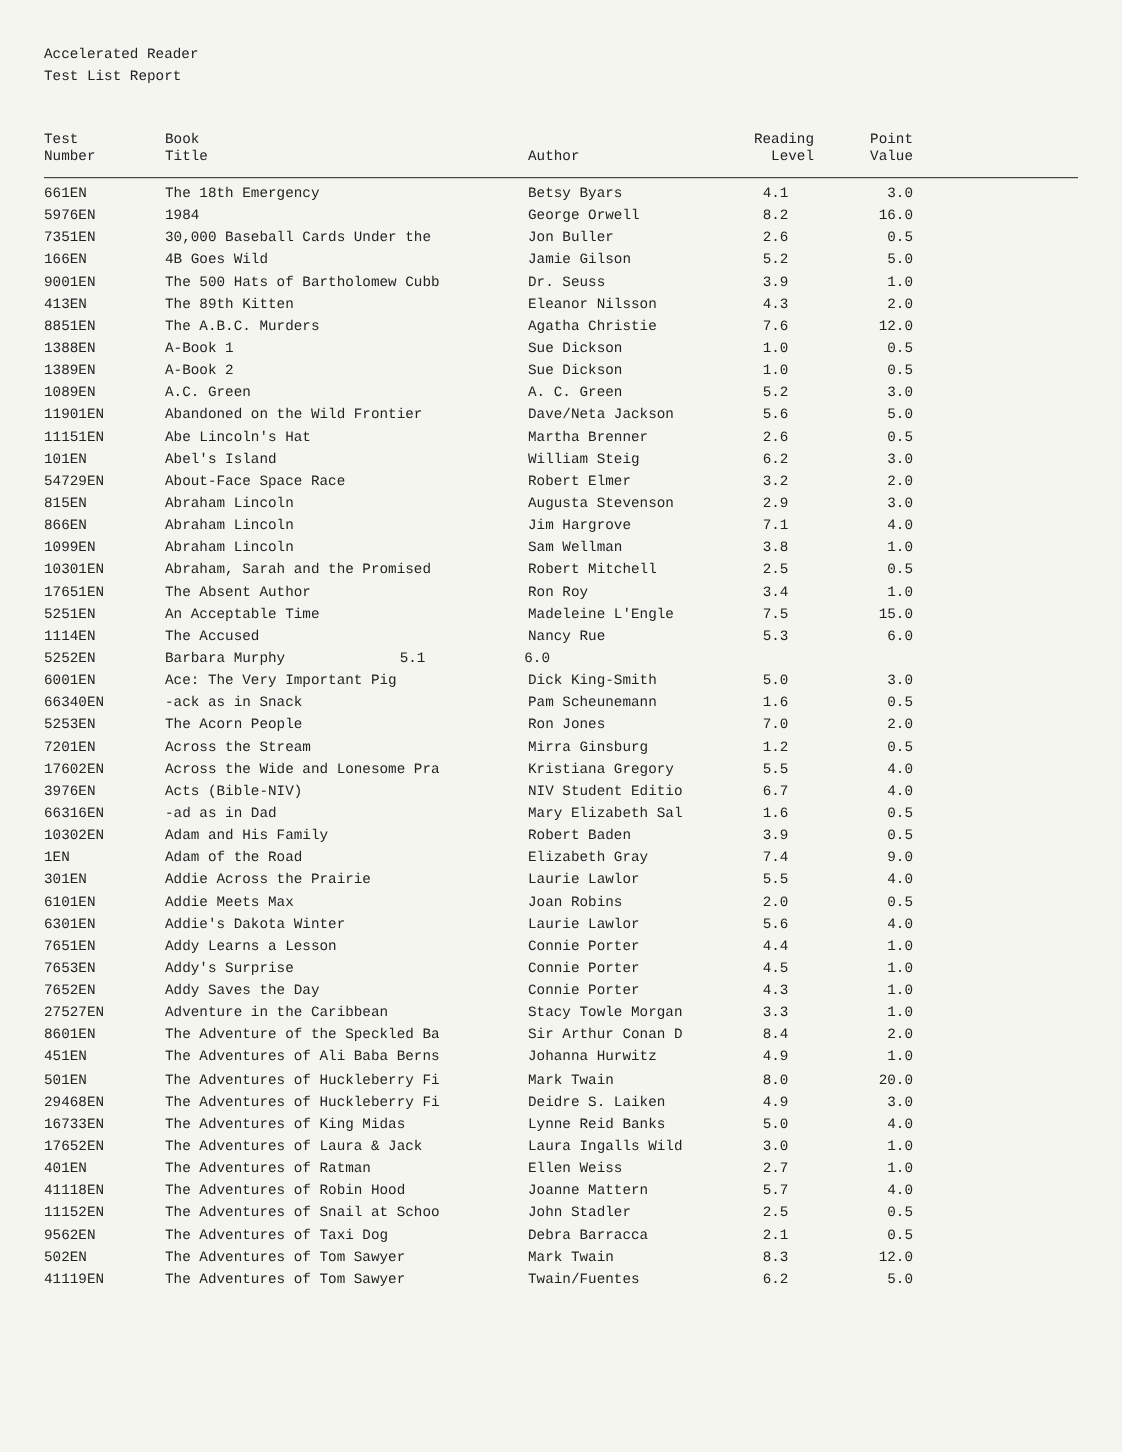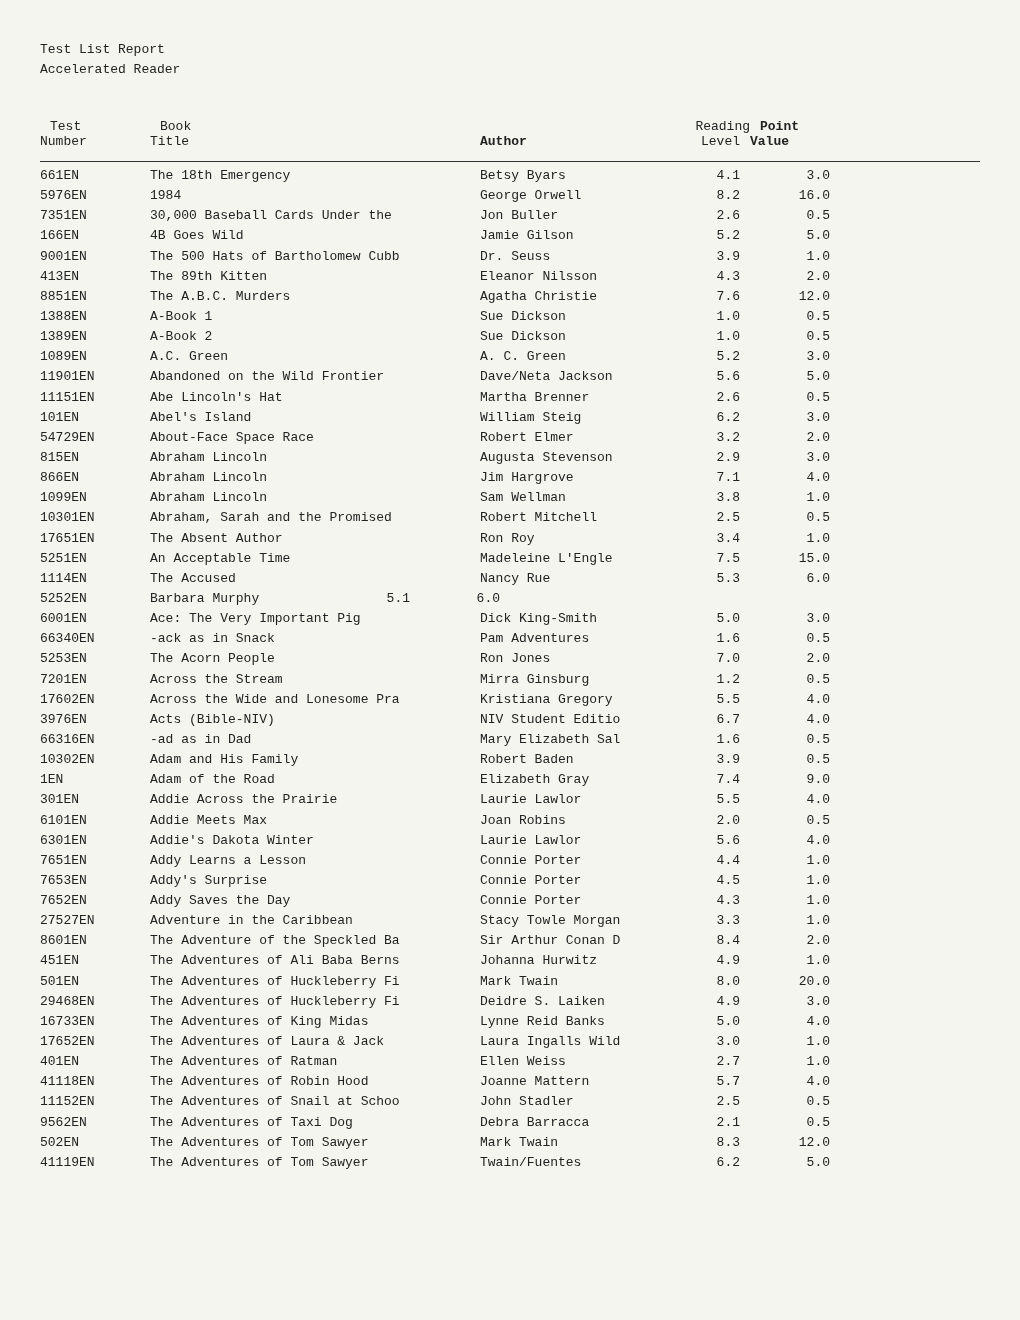--- a/index.html
+++ b/index.html
@@ -12,52 +12,51 @@
       width: 1020px;
       min-height: 1320px;
     }
     .report-header {
       margin-bottom: 40px;
       line-height: 1.5;
     }
     .col-test { width: 110px; flex-shrink: 0; }
     .col-title { width: 330px; flex-shrink: 0; }
     .col-author { width: 190px; flex-shrink: 0; }
-    .col-level { width: 80px; flex-shrink: 0; text-align: right; padding-right: 10px; }
+    .col-level { width: 80px; flex-shrink: 0; text-align: center; padding-right: 10px; }
     .col-value { width: 80px; flex-shrink: 0; text-align: right; }
     .divider {
       border: none;
       border-top: 1px solid #333;
       margin: 2px 0 4px 0;
     }
     .data-row {
       display: flex;
       line-height: 1.55;
     }
     .header-row-top {
       display: flex;
       margin-bottom: 0;
-      margin-left: 10px;
     }
     .header-row-bottom {
       display: flex;
       margin-bottom: 12px;
     }
     .col-header-test { width: 110px; flex-shrink: 0; font-weight: normal; }
     .col-header-book { width: 330px; flex-shrink: 0; font-weight: normal; }
-    .col-header-author { width: 190px; flex-shrink: 0; font-weight: bold; }
+    .col-header-author { width: 190px; flex-shrink: 0; font-weight: normal; }
     .col-header-reading { width: 80px; flex-shrink: 0; text-align: right; padding-right: 10px; font-weight: normal; }
-    .col-header-point { width: 80px; flex-shrink: 0; text-align: left; font-weight: bold; }
+    .col-header-point { width: 80px; flex-shrink: 0; text-align: right; font-weight: normal; }
   </style>
 </head>
 <body>
 
 <div class="report-header">
+  <div>Accelerated Reader</div>
   <div>Test List Report</div>
-  <div>Accelerated Reader</div>
 </div>
 
 <div>
   <div class="header-row-top">
     <div class="col-header-test">Test</div>
     <div class="col-header-book">Book</div>
     <div class="col-header-author"></div>
     <div class="col-header-reading">Reading</div>
     <div class="col-header-point">Point</div>
   </div>
@@ -226,21 +225,21 @@
       <div class="data-row">
     <div class="col-test">6001EN</div>
     <div class="col-title">Ace: The Very Important Pig</div>
     <div class="col-author">Dick King-Smith</div>
     <div class="col-level">5.0</div>
     <div class="col-value">3.0</div>
   </div>
       <div class="data-row">
     <div class="col-test">66340EN</div>
     <div class="col-title">-ack as in Snack</div>
-    <div class="col-author">Pam Adventures</div>
+    <div class="col-author">Pam Scheunemann</div>
     <div class="col-level">1.6</div>
     <div class="col-value">0.5</div>
   </div>
       <div class="data-row">
     <div class="col-test">5253EN</div>
     <div class="col-title">The Acorn People</div>
     <div class="col-author">Ron Jones</div>
     <div class="col-level">7.0</div>
     <div class="col-value">2.0</div>
   </div>

